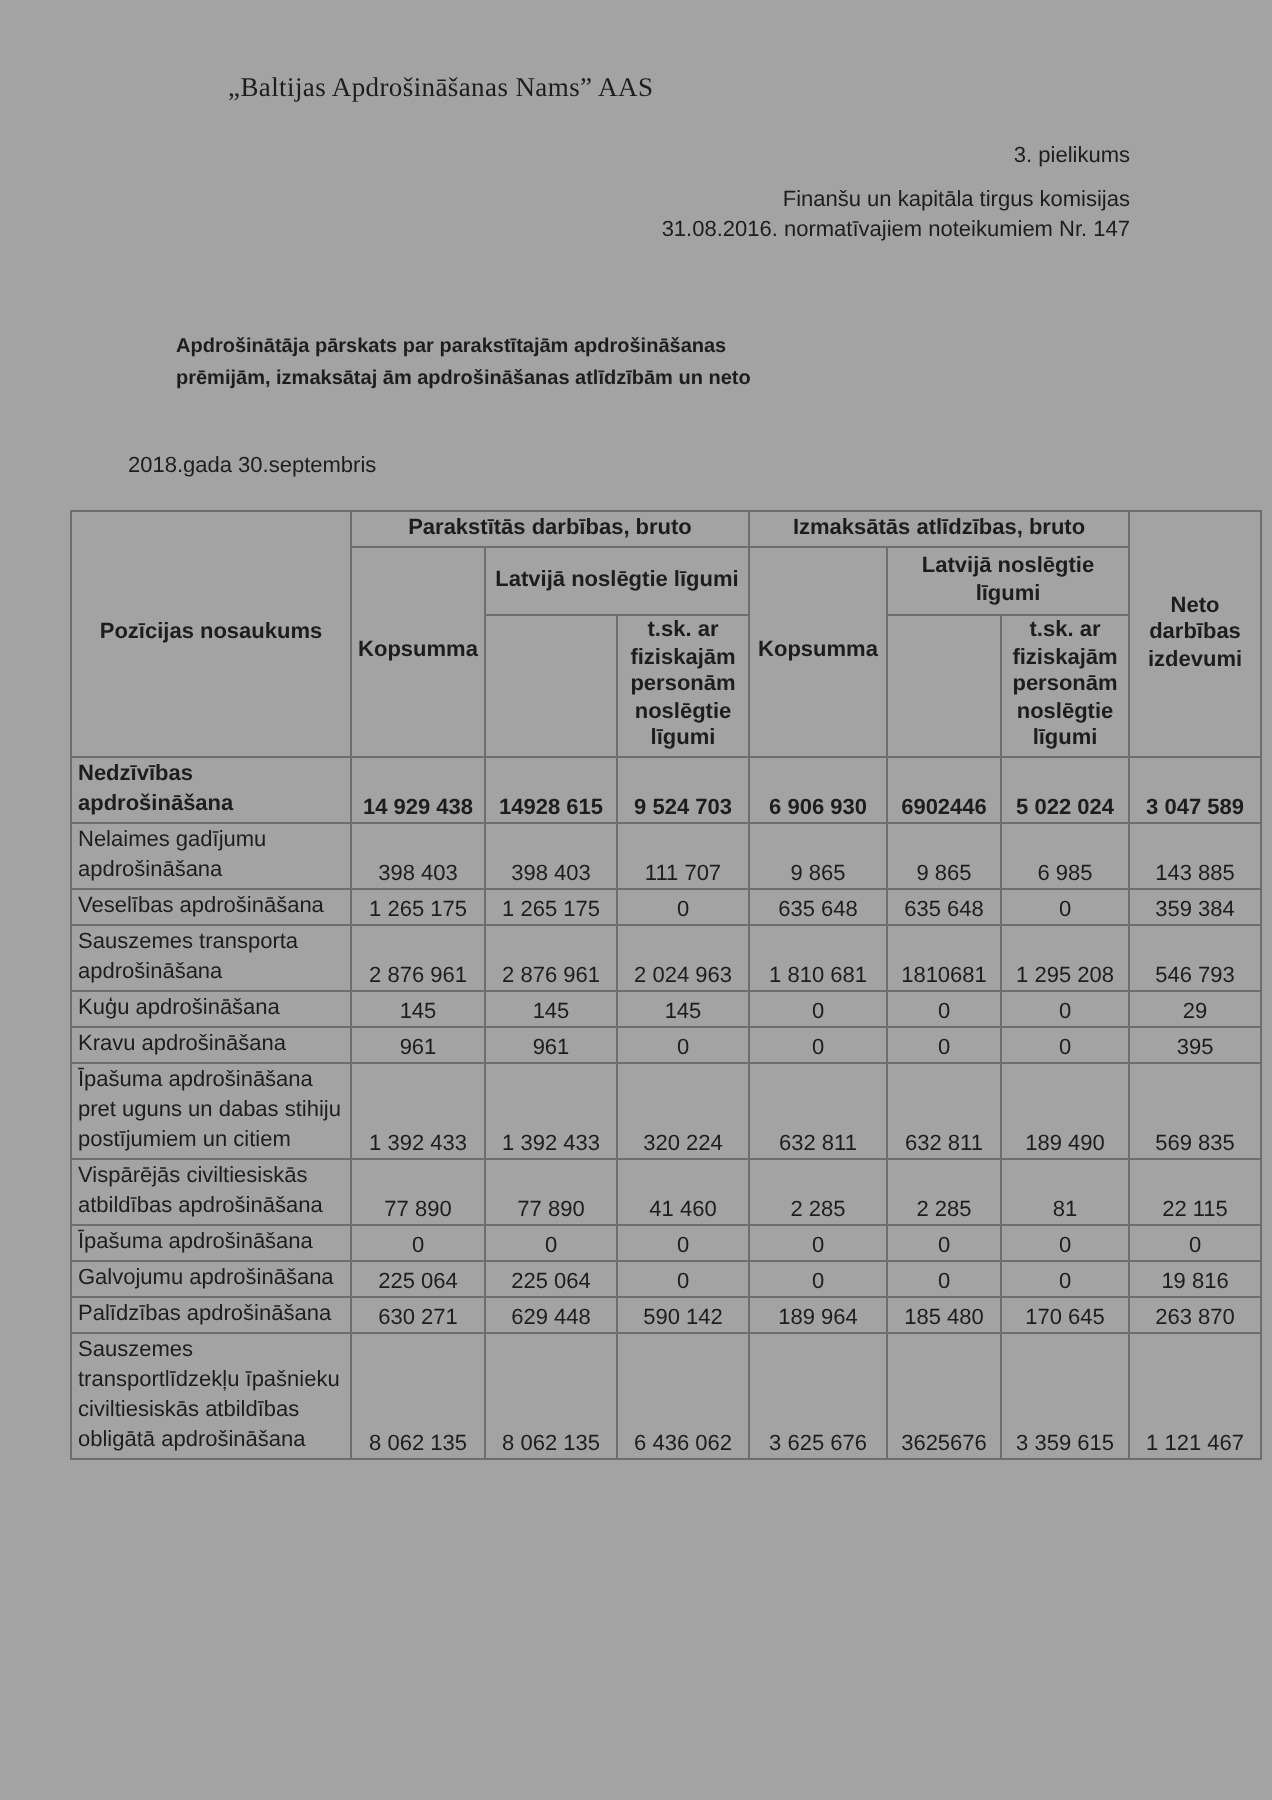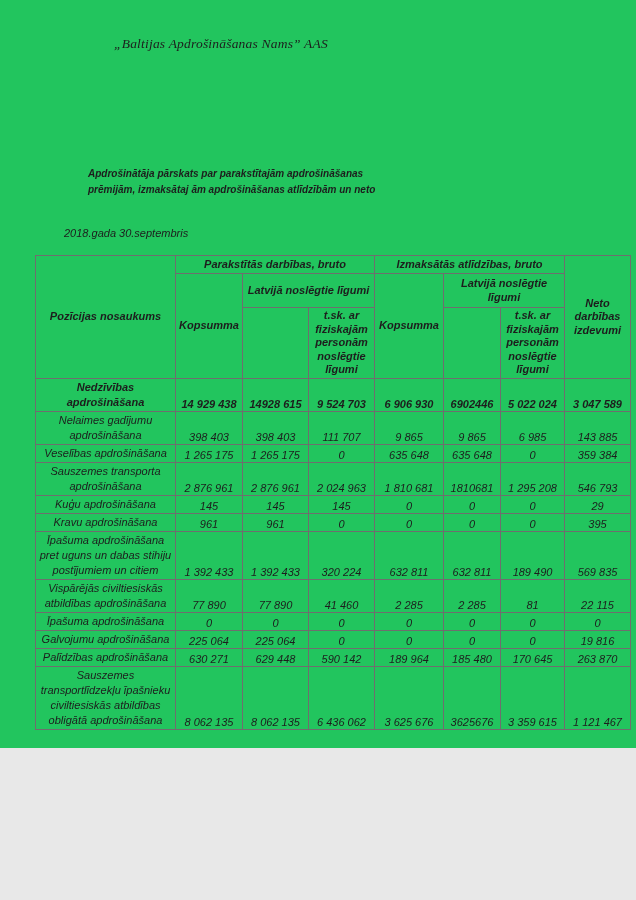--- a/index.html
+++ b/index.html
@@ -1,25 +1,24 @@
 <!DOCTYPE html>
 <html><head>
 <meta charset="utf-8">
 <style>
   html, body { margin: 0; padding: 0; background: #e8e8e8; }
   .page {
     position: relative;
     width: 636px;
-    height: 748px;
+    height: 900px;
     margin: 0 auto;
-    background: #22c55e;
+    background: #a3a3a3;
     font-family: "Liberation Sans", sans-serif;
     color: #1d1d1d;
     overflow: hidden;
-    font-style: italic;
   }
   .company {
     position: absolute;
     left: 114px;
     top: 36px;
     font-family: "Liberation Serif", serif;
     font-size: 13.5px;
     letter-spacing: 0.2px;
   }
   .annex {
@@ -71,41 +70,46 @@
   th.latvija-h { height: 31px; }
   th.tsk-h {
     text-align: left;
     vertical-align: top;
     height: 64px;
     line-height: 13px;
     padding: 2px 2px 2px 4px;
     margin-top: 41px;
   }
   td.lbl {
-    text-align: center;
+    text-align: left;
     vertical-align: bottom;
     line-height: 15px;
     padding: 1px 2px 2px 4px;
   }
   td.num {
     text-align: center;
     vertical-align: bottom;
     padding-bottom: 2px;
   }
   tbody tr { height: 18px; }
   tr.total-row td { font-weight: bold; }
   tr.total-row { height: 30px; }
 </style>
 </head>
 <body>
 
 <div class="page">
 
   <div class="company">„Baltijas Apdrošināšanas Nams” AAS</div>
 
+  <div class="annex">
+    <div class="a1">3. pielikums</div>
+    <div>Finanšu un kapitāla tirgus komisijas</div>
+    <div>31.08.2016. normatīvajiem noteikumiem Nr. 147</div>
+  </div>
 
   <div class="title">
     <div>Apdrošinātāja pārskats par parakstītajām apdrošināšanas</div>
     <div>prēmijām, izmaksātaj ām apdrošināšanas atlīdzībām un neto</div>
   </div>
 
   <div class="date">2018.gada 30.septembris</div>
 
   <table class="report">
     <colgroup>

